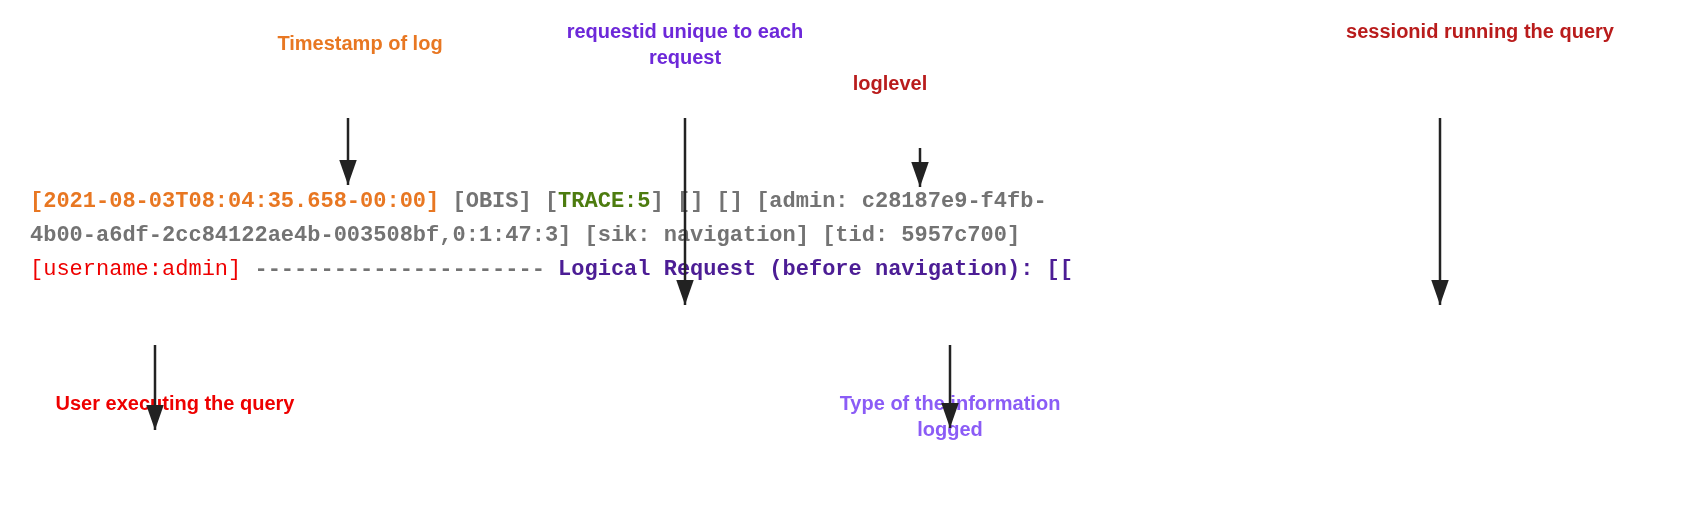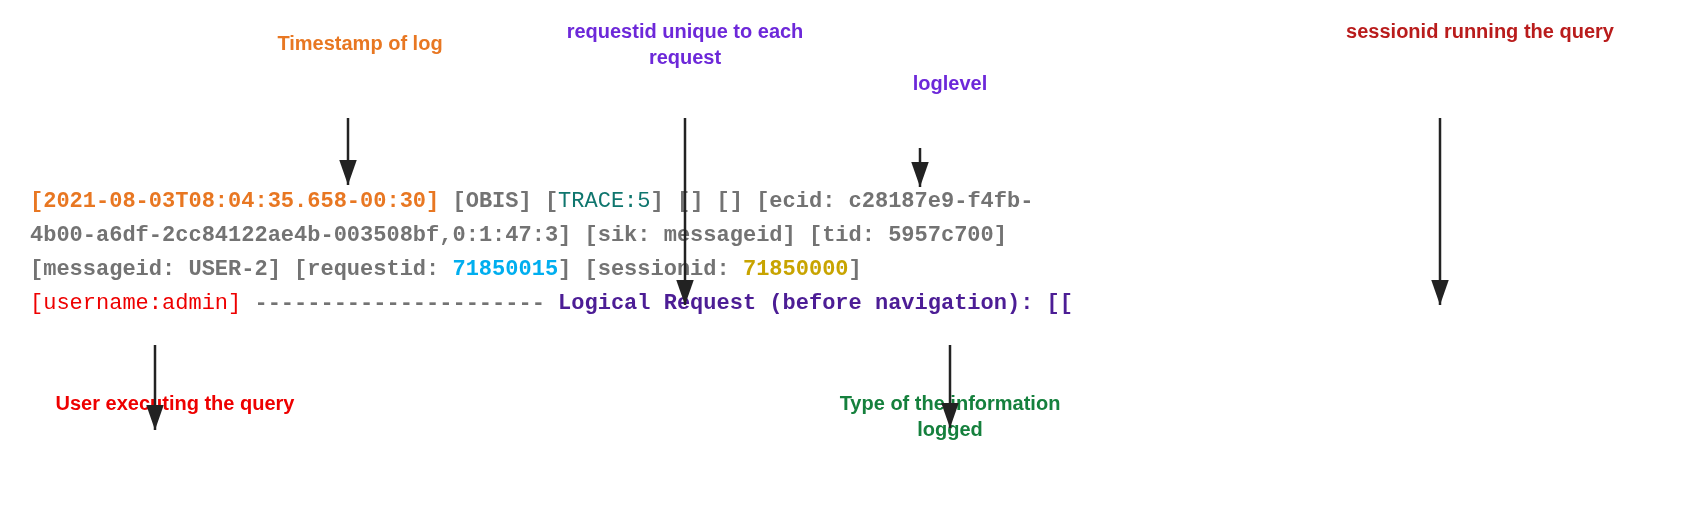--- a/index.html
+++ b/index.html
@@ -24,21 +24,21 @@
       top: 185px;
       left: 30px;
       font-size: 22px;
       font-weight: bold;
       line-height: 1.55;
       color: #333;
     }
 
     .color-orange { color: #e87722; }
     .color-cyan { color: #00aeef; }
-    .color-purple { color: #0f766e; font-weight: 400; }
+    .color-purple { color: #4d7c0f; font-weight: 700; }
     .color-yellow { color: #c8a400; }
     .color-red { color: #e00; font-weight: 400; }
     .color-dark { color: #737373; }
     .color-green-dark { color: #4c1d95; }
 
     
     .annotation {
       position: absolute;
       font-family: Arial, sans-serif;
       font-size: 20px;
@@ -58,45 +58,42 @@
 </head>
 <body>
 
 <div class="diagram-container">
 
   <div class="annotation color-orange" style="left: 220px; top: 30px; width: 280px;">Timestamp of log</div>
 
   <div class="annotation" style="left: 560px; top: 18px; width: 250px; color: #6d28d9;">requestid unique
 to each request</div>
 
-  <div class="annotation" style="left: 880px; top: 70px; width: 140px; color: #6d28d9;">loglevel</div>
+  <div class="annotation" style="left: 820px; top: 70px; width: 140px; color: #b91c1c;">loglevel</div>
 
   <div class="annotation" style="left: 1330px; top: 18px; width: 300px; color: #b91c1c;">sessionid running
 the query</div>
 
   <div class="annotation color-red" style="left: 55px; top: 390px; width: 240px;">User executing the
 query</div>
 
-  <div class="annotation" style="left: 820px; top: 390px; width: 260px; color: #15803d;">Type of the
+  <div class="annotation" style="left: 820px; top: 390px; width: 260px; color: #8b5cf6;">Type of the
 information logged</div>
 
   <div class="log-lines">
 
     <div>
-      <span class="color-orange">[2021-08-03T08:04:35.658-00:30]</span>
-      <span class="color-dark"> [OBIS] [</span><span class="color-purple">TRACE:5</span><span class="color-dark">] [] [] [ecid: c28187e9-f4fb-</span>
+      <span class="color-orange">[2021-08-03T08:04:35.658-00:00]</span>
+      <span class="color-dark"> [OBIS] [</span><span class="color-purple">TRACE:5</span><span class="color-dark">] [] [] [admin: c28187e9-f4fb-</span>
     </div>
 
     <div>
-      <span class="color-dark">4b00-a6df-2cc84122ae4b-003508bf</span><span class="color-dark">,0:1:47:3] [sik: messageid] [tid: 5957c700]</span>
+      <span class="color-dark">4b00-a6df-2cc84122ae4b-003508bf</span><span class="color-dark">,0:1:47:3] [sik: navigation] [tid: 5957c700]</span>
     </div>
 
-    <div>
-      <span class="color-dark">[messageid: USER-2] [requestid: </span><span class="color-cyan">71850015</span><span class="color-dark">] [sessionid: </span><span class="color-yellow">71850000</span><span class="color-dark">]</span>
-    </div>
 
     <div>
       <span class="color-red">[username:admin]</span><span class="color-dark"> ---------------------- </span><span class="color-green-dark">Logical Request (before navigation): [[</span>
     </div>
   </div>
 
   <svg class="arrows">
     <defs>
       <marker id="arrowhead" markerWidth="10" markerHeight="7" refX="10" refY="3.5" orient="auto">
         <polygon points="0 0, 10 3.5, 0 7" fill="#222"></polygon>

